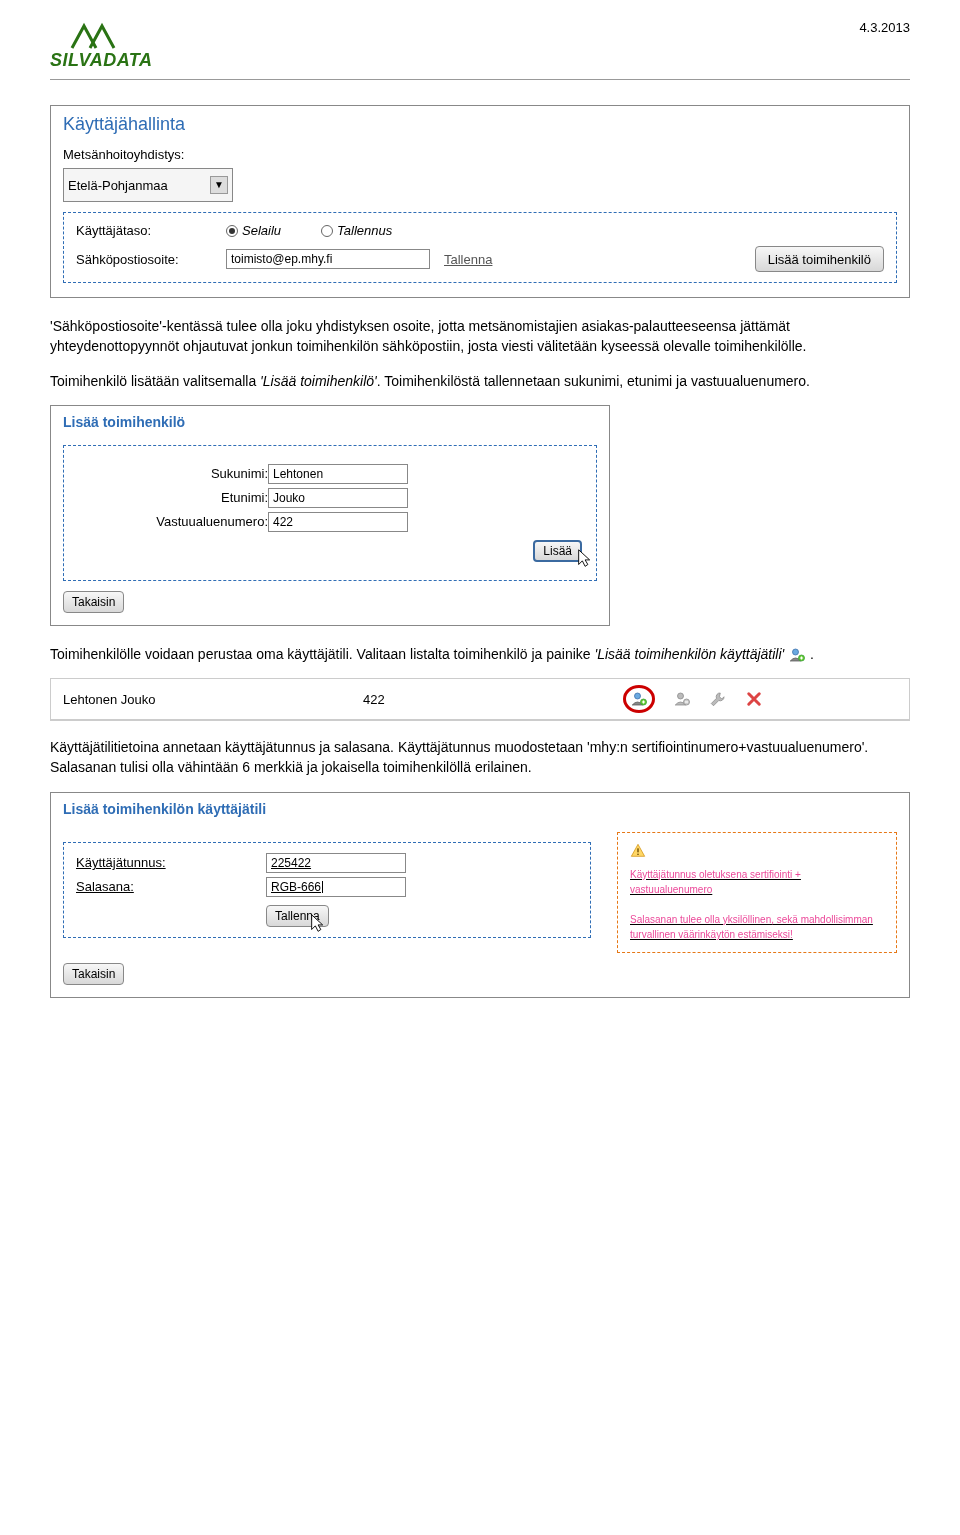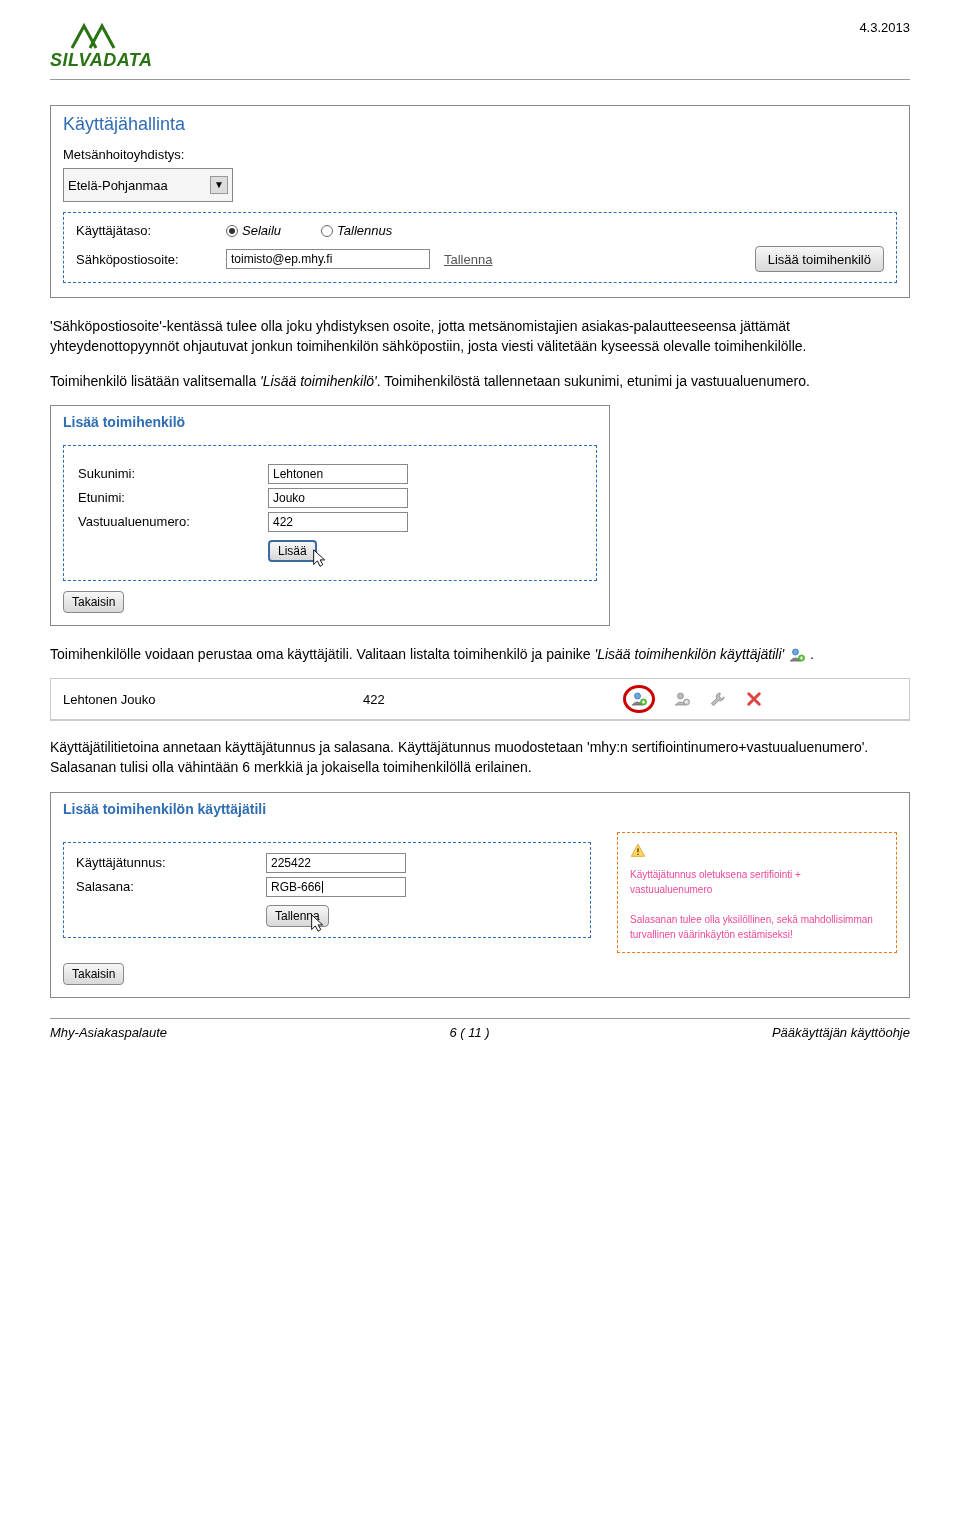--- a/index.html
+++ b/index.html
@@ -217,20 +217,21 @@
     padding-top: 6px;
     display: flex;
     justify-content: space-between;
     font-style: italic;
     font-size: 13px;
   }
   .flex-col-split {
     display: flex;
     gap: 26px;
     align-items: flex-start;
+    text-decoration: underline;
   }
   .tallenna-wrap {
     position: relative;
     display: inline-block;
   }
   .cursor-overlay {
     position: absolute;
     left: 42px;
     top: 8px;
   }
@@ -299,21 +300,21 @@
     </div>
   </div>
 
   <div class="body-text">'Sähköpostiosoite'-kentässä tulee olla joku yhdistyksen osoite, jotta metsänomistajien asiakas-palautteeseensa jättämät yhteydenottopyynnöt ohjautuvat jonkun toimihenkilön sähköpostiin, josta viesti välitetään kyseessä olevalle toimihenkilölle.</div>
   <div class="body-text">
     <span>Toimihenkilö lisätään valitsemalla </span><span class="quoted">'Lisää toimihenkilö'</span><span>. Toimihenkilöstä tallennetaan sukunimi, etunimi ja vastuualuenumero.</span>
   </div>
 
   <div class="panel2">
     <div class="panel-title-small">Lisää toimihenkilö</div>
-    <div class="dashed-box" style="padding:18px 14px;">
+    <div class="dashed-box" style="padding:18px 14px;text-align:right;">
       <div class="form-grid">
         <div>Sukunimi:</div>
         <div class="text-input" style="width:140px;">
             <span>Lehtonen</span>
           </div>
         <div>Etunimi:</div>
         <div class="text-input" style="width:140px;">
             <span>Jouko</span>
           </div>
         <div>Vastuualuenumero:</div>
@@ -418,18 +419,13 @@
         <span>Salasanan tulee olla yksilöllinen, sekä mahdollisimman turvallinen väärinkäytön estämiseksi!</span>
       </div>
     </div>
     <div style="margin-top:10px;">
       <span class="btn btn-small">
           <span>Takaisin</span>
         </span>
     </div>
   </div>
 
-  <div class="footer">
-    <span>Mhy-Asiakaspalaute</span>
-    <span>6 ( 11 )</span>
-    <span>Pääkäyttäjän käyttöohje</span>
-  </div>
 </div>
 
 </body></html>

